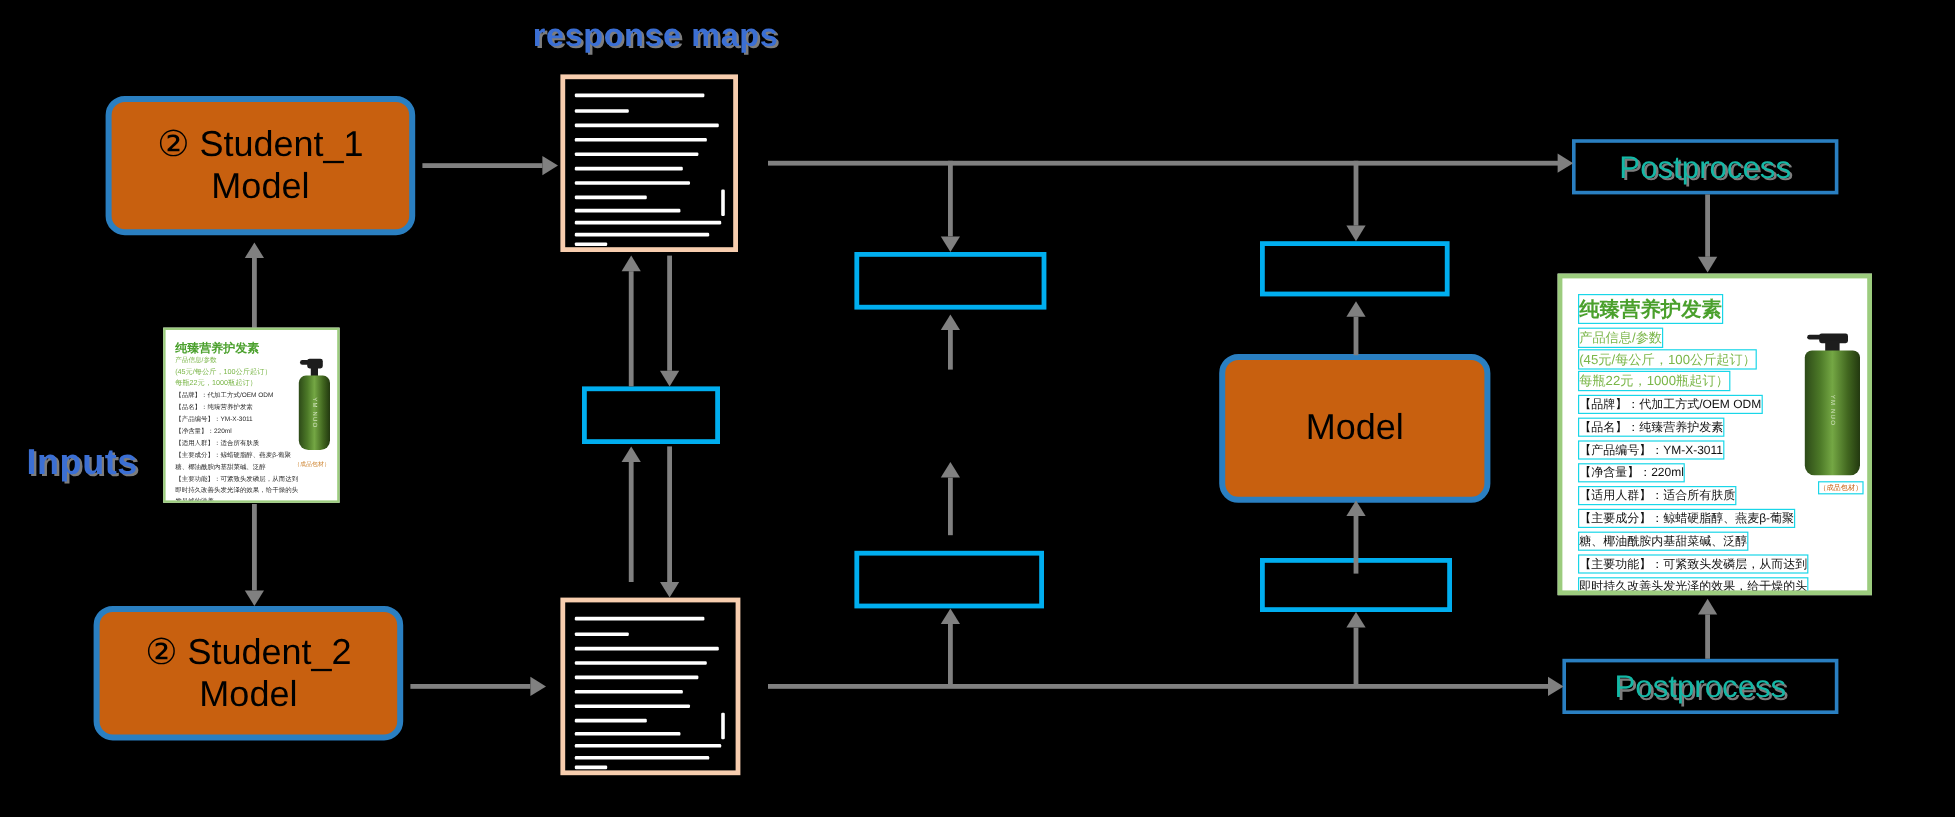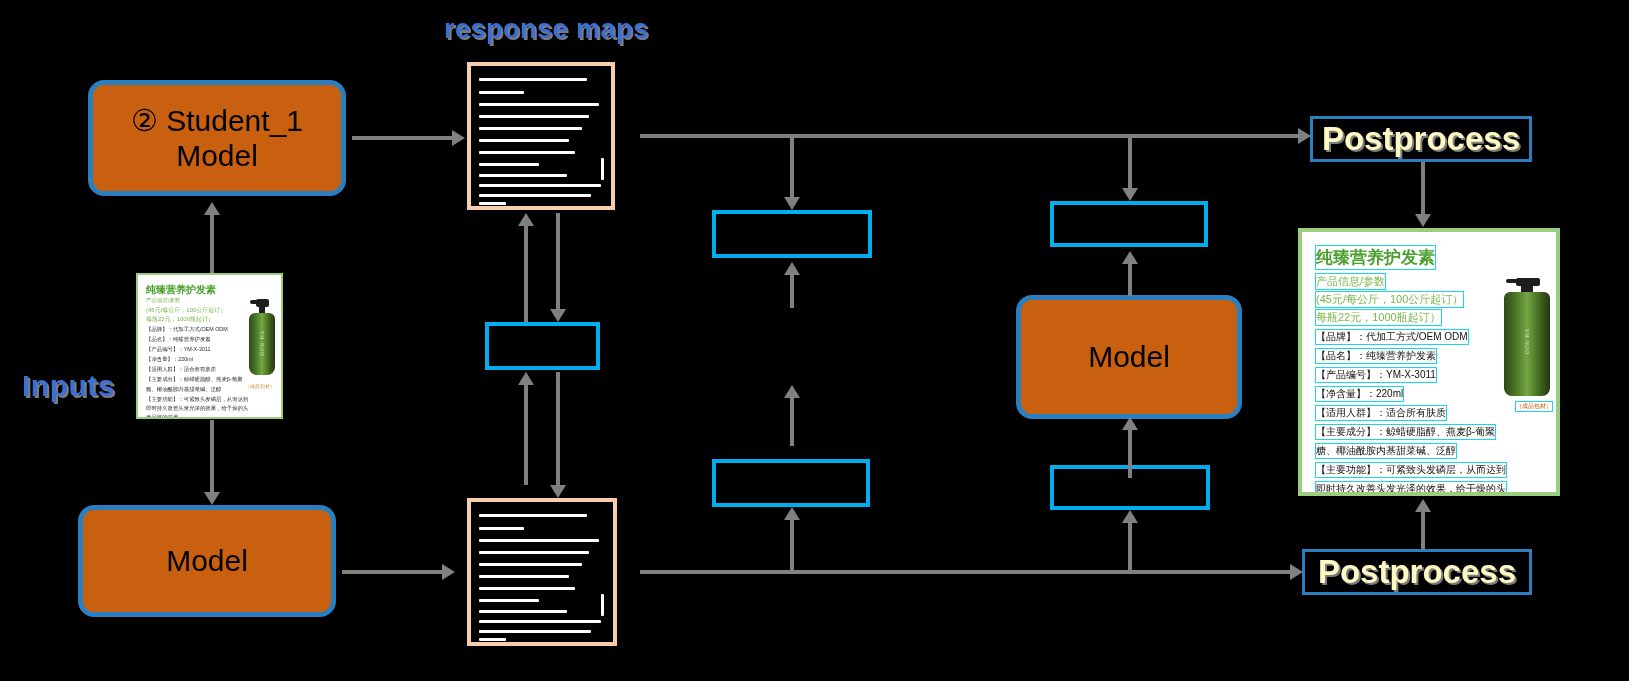--- a/index.html
+++ b/index.html
@@ -41,21 +41,21 @@
     display:flex;align-items:center;justify-content:center;
     color:#3b6fd4;font-size:30px;text-shadow:1px 1px 0 #b9b9b9;
   }
 
   
   .pp-box{
     border:3px solid #2a7fc1;background:transparent;
     display:flex;align-items:center;justify-content:center;
   }
   .pp-box span{
-    color:#fef9c3;font-size:33px;font-weight:bold;
+    color:#14b8a6;font-size:26px;font-weight:normal;
     text-shadow:2px 2px 0 #7d7d7d;white-space:nowrap;
   }
   #box-postprocess-top{left:1310px;top:116px;width:222px;height:46px;}
   #box-postprocess-bot{left:1302px;top:549px;width:230px;height:46px;}
 
   
   .respmap{border:4px solid #f7cdae;background:#000;overflow:hidden;}
   #respmap-top{left:467px;top:62px;width:148px;height:148px;}
   #respmap-bot{left:467px;top:498px;width:150px;height:148px;}
   .rline{position:absolute;background:#ffffff;height:3px;border-radius:1px;}
@@ -112,20 +112,21 @@
 
   <div class="abs model-box" id="box-student1">
     <div>
       <div>② Student_1</div>
       <div>Model</div>
     </div>
   </div>
 
   <div class="abs model-box" id="box-student2">
     <div>
+      <div>② Student_2</div>
       <div>Model</div>
     </div>
   </div>
 
   <div class="abs model-box" id="box-teacher">
     <div>
       <div>Model</div>
     </div>
   </div>
 

